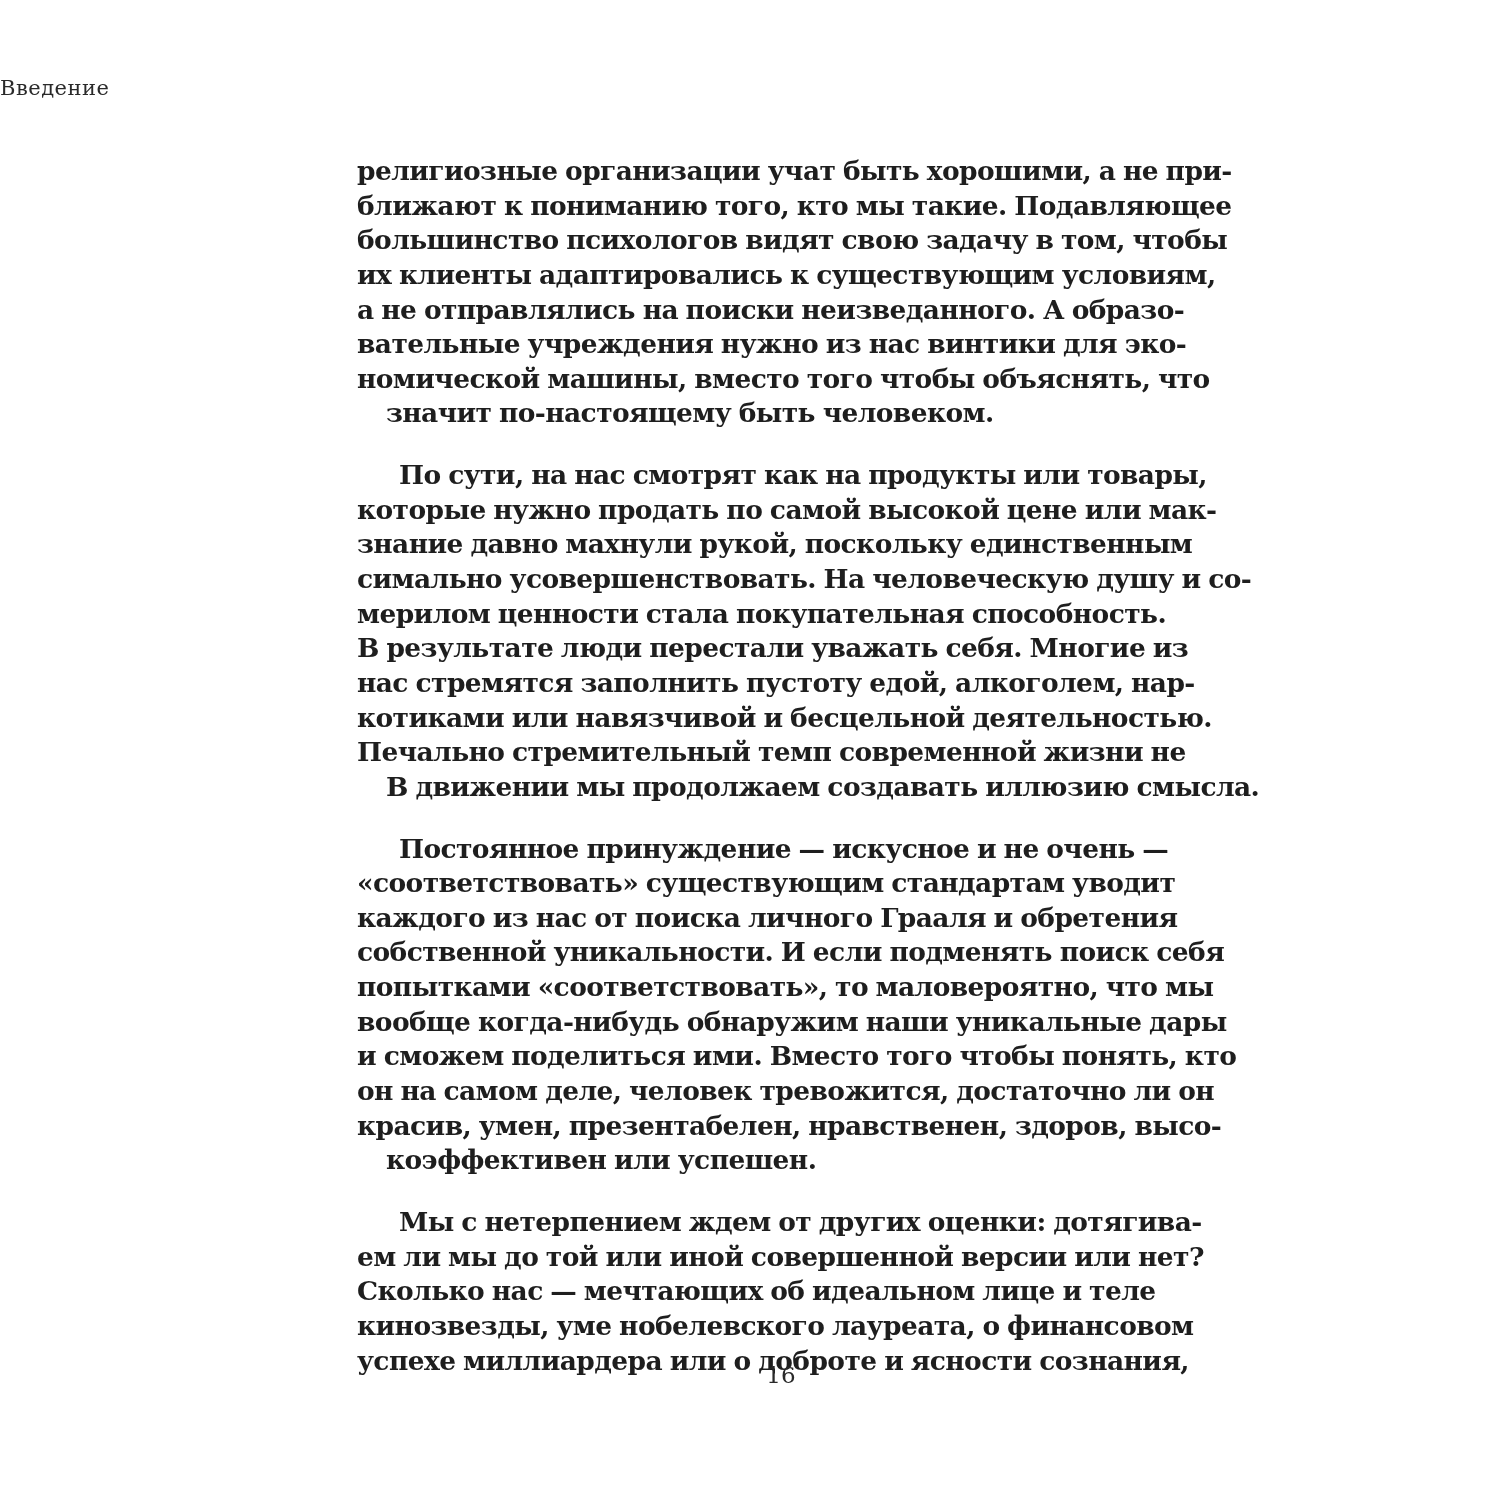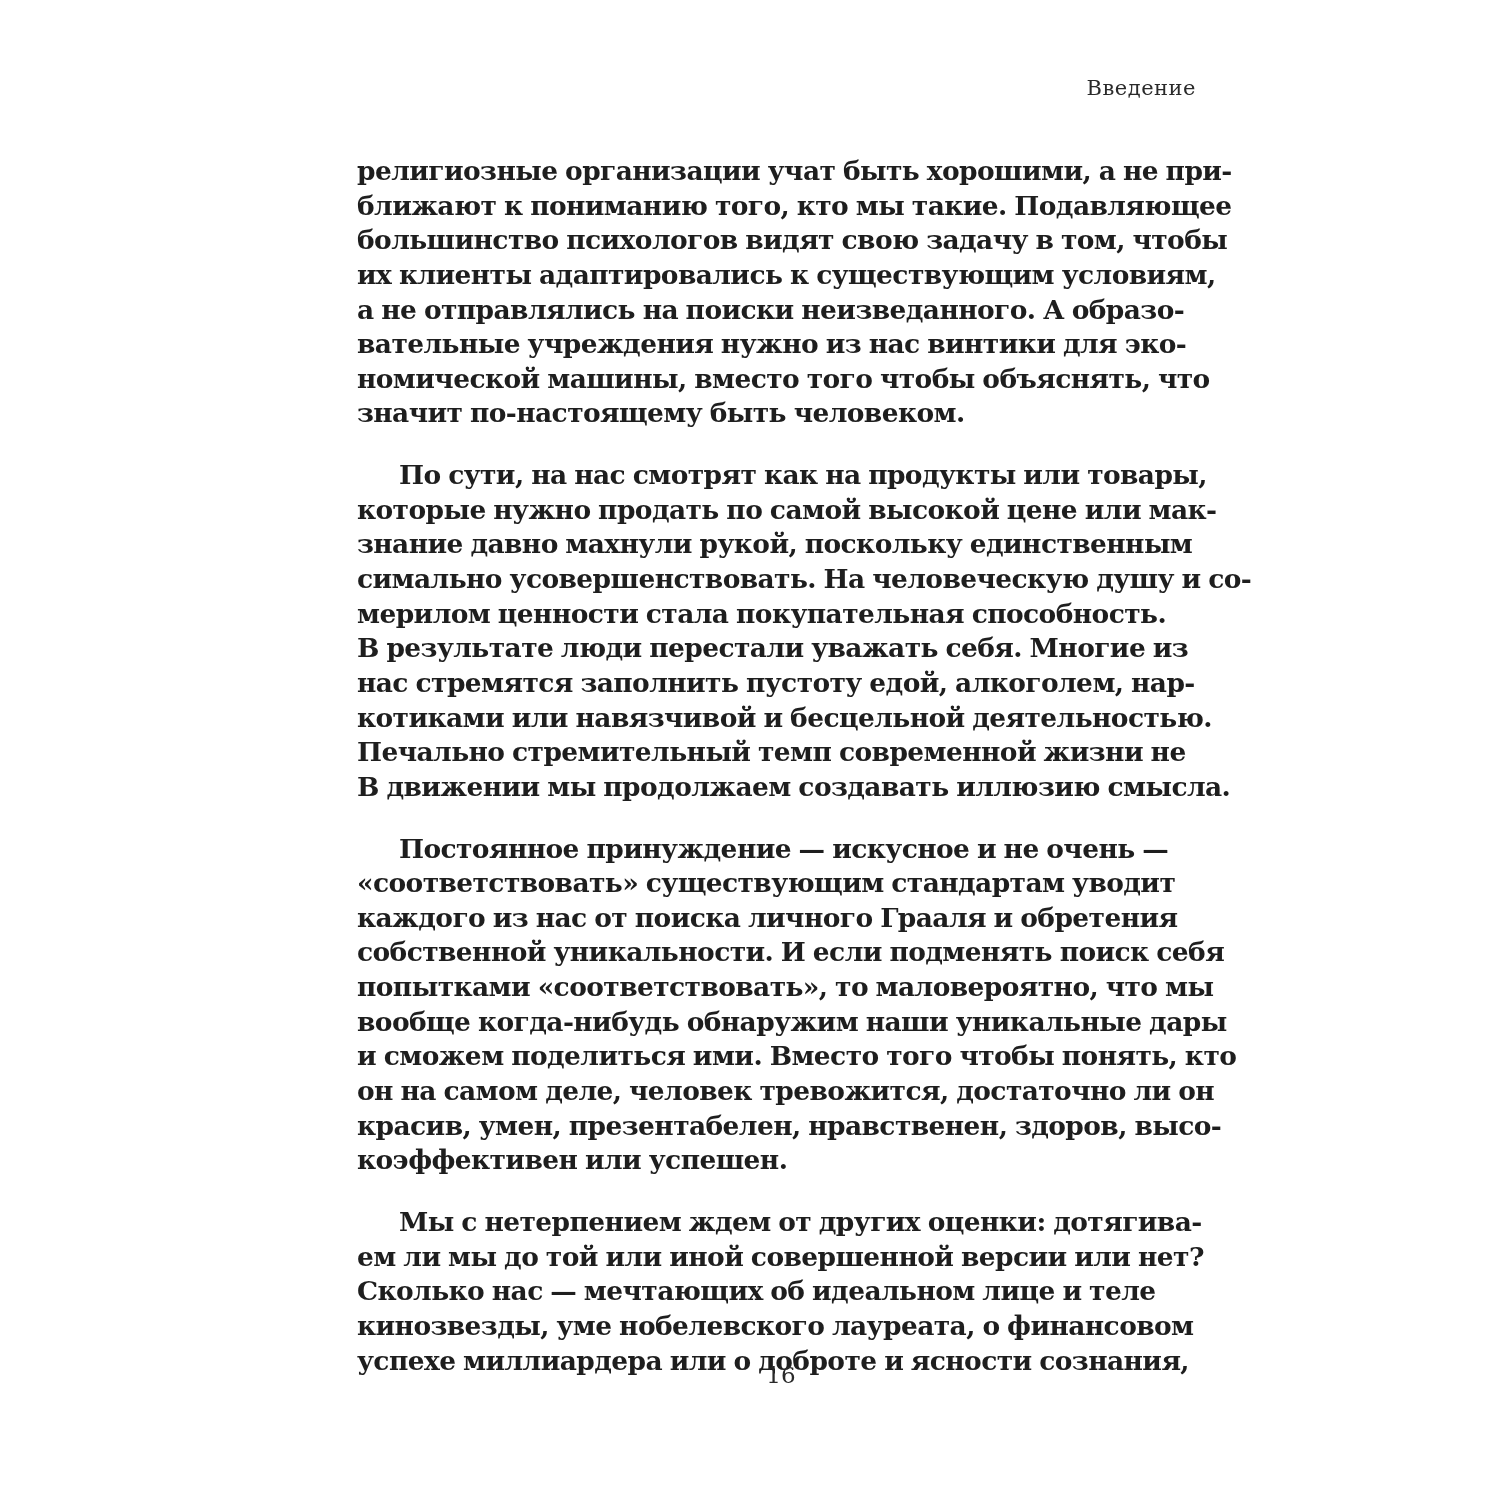--- a/index.html
+++ b/index.html
@@ -13,21 +13,21 @@
       position: relative;
       overflow: hidden;
       font-family: "DejaVu Serif", "Liberation Serif", serif;
       color: #1e1e1e;
     }
     .running-head {
       position: absolute;
       top: 76px;
       left: 0;
       width: 1196px;
-      text-align: right;
+      text-align: left;
       font-size: 21px;
       letter-spacing: 0.5px;
       color: #2a2a2a;
     }
     .text-block {
       position: absolute;
       top: 154px;
       left: 357px;
       width: 788px;
       font-weight: bold;
@@ -36,21 +36,21 @@
       height: 34.65px;
       line-height: 34.65px;
       font-size: 26.5px;
       white-space: nowrap;
       text-align: justify;
       text-align-last: justify;
       letter-spacing: -0.6px;
       word-spacing: -1px;
     }
     .line.indent { padding-left: 42px; margin-top: 27px; }
-    .line.last { text-align-last: left; }
+    .line.last { text-align-last: left; margin-left: 29px; }
     .folio {
       position: absolute;
       top: 1362px;
       left: 0;
       width: 1500px;
       text-align: center;
       font-size: 23px;
       color: #2a2a2a;
       padding-left: 31px;
     }

